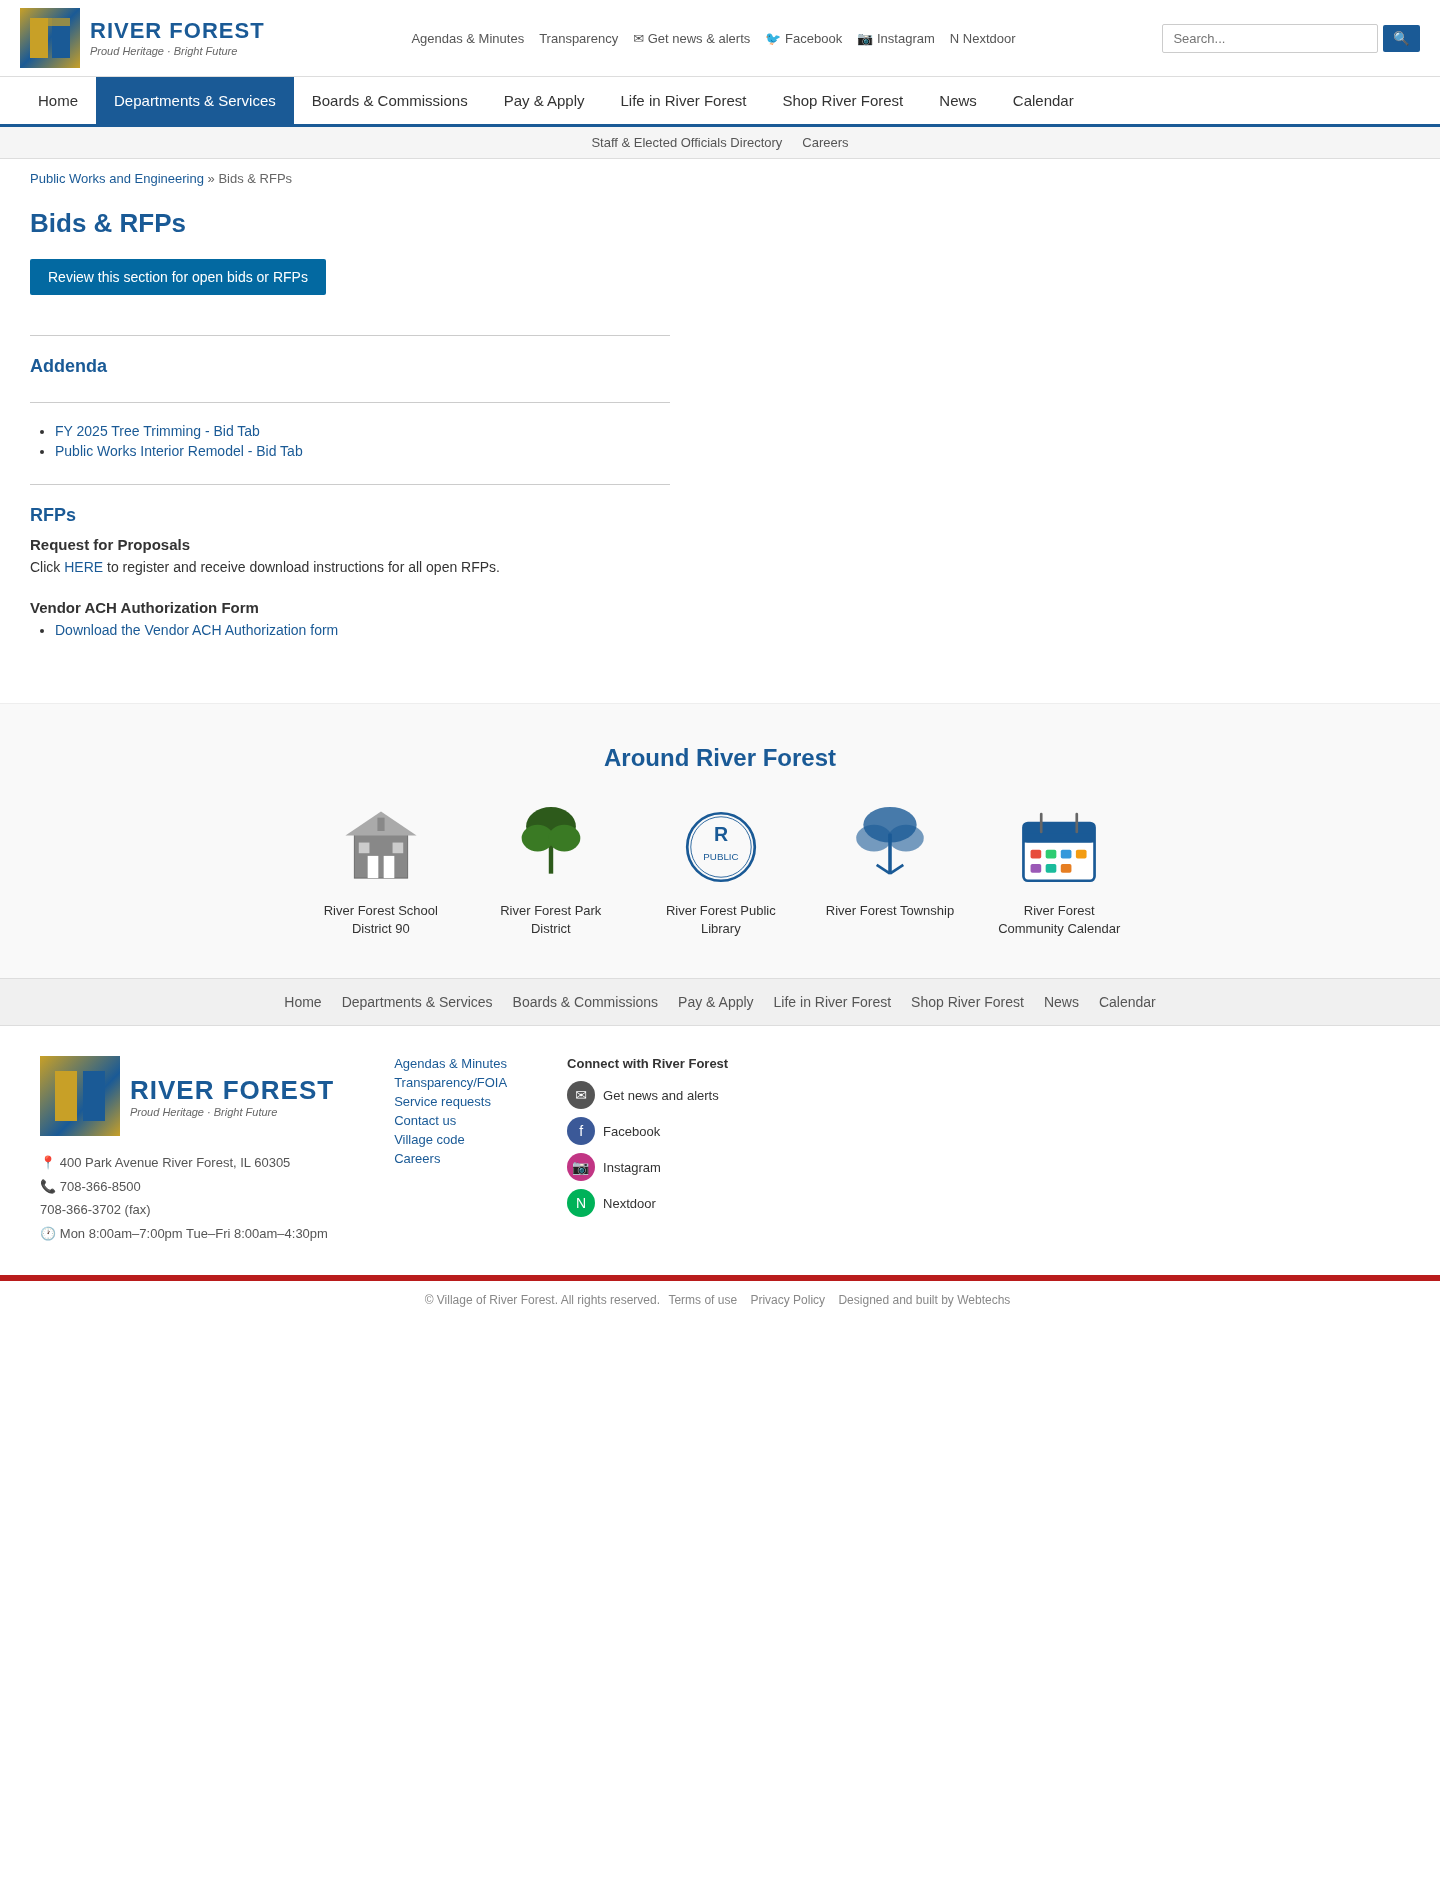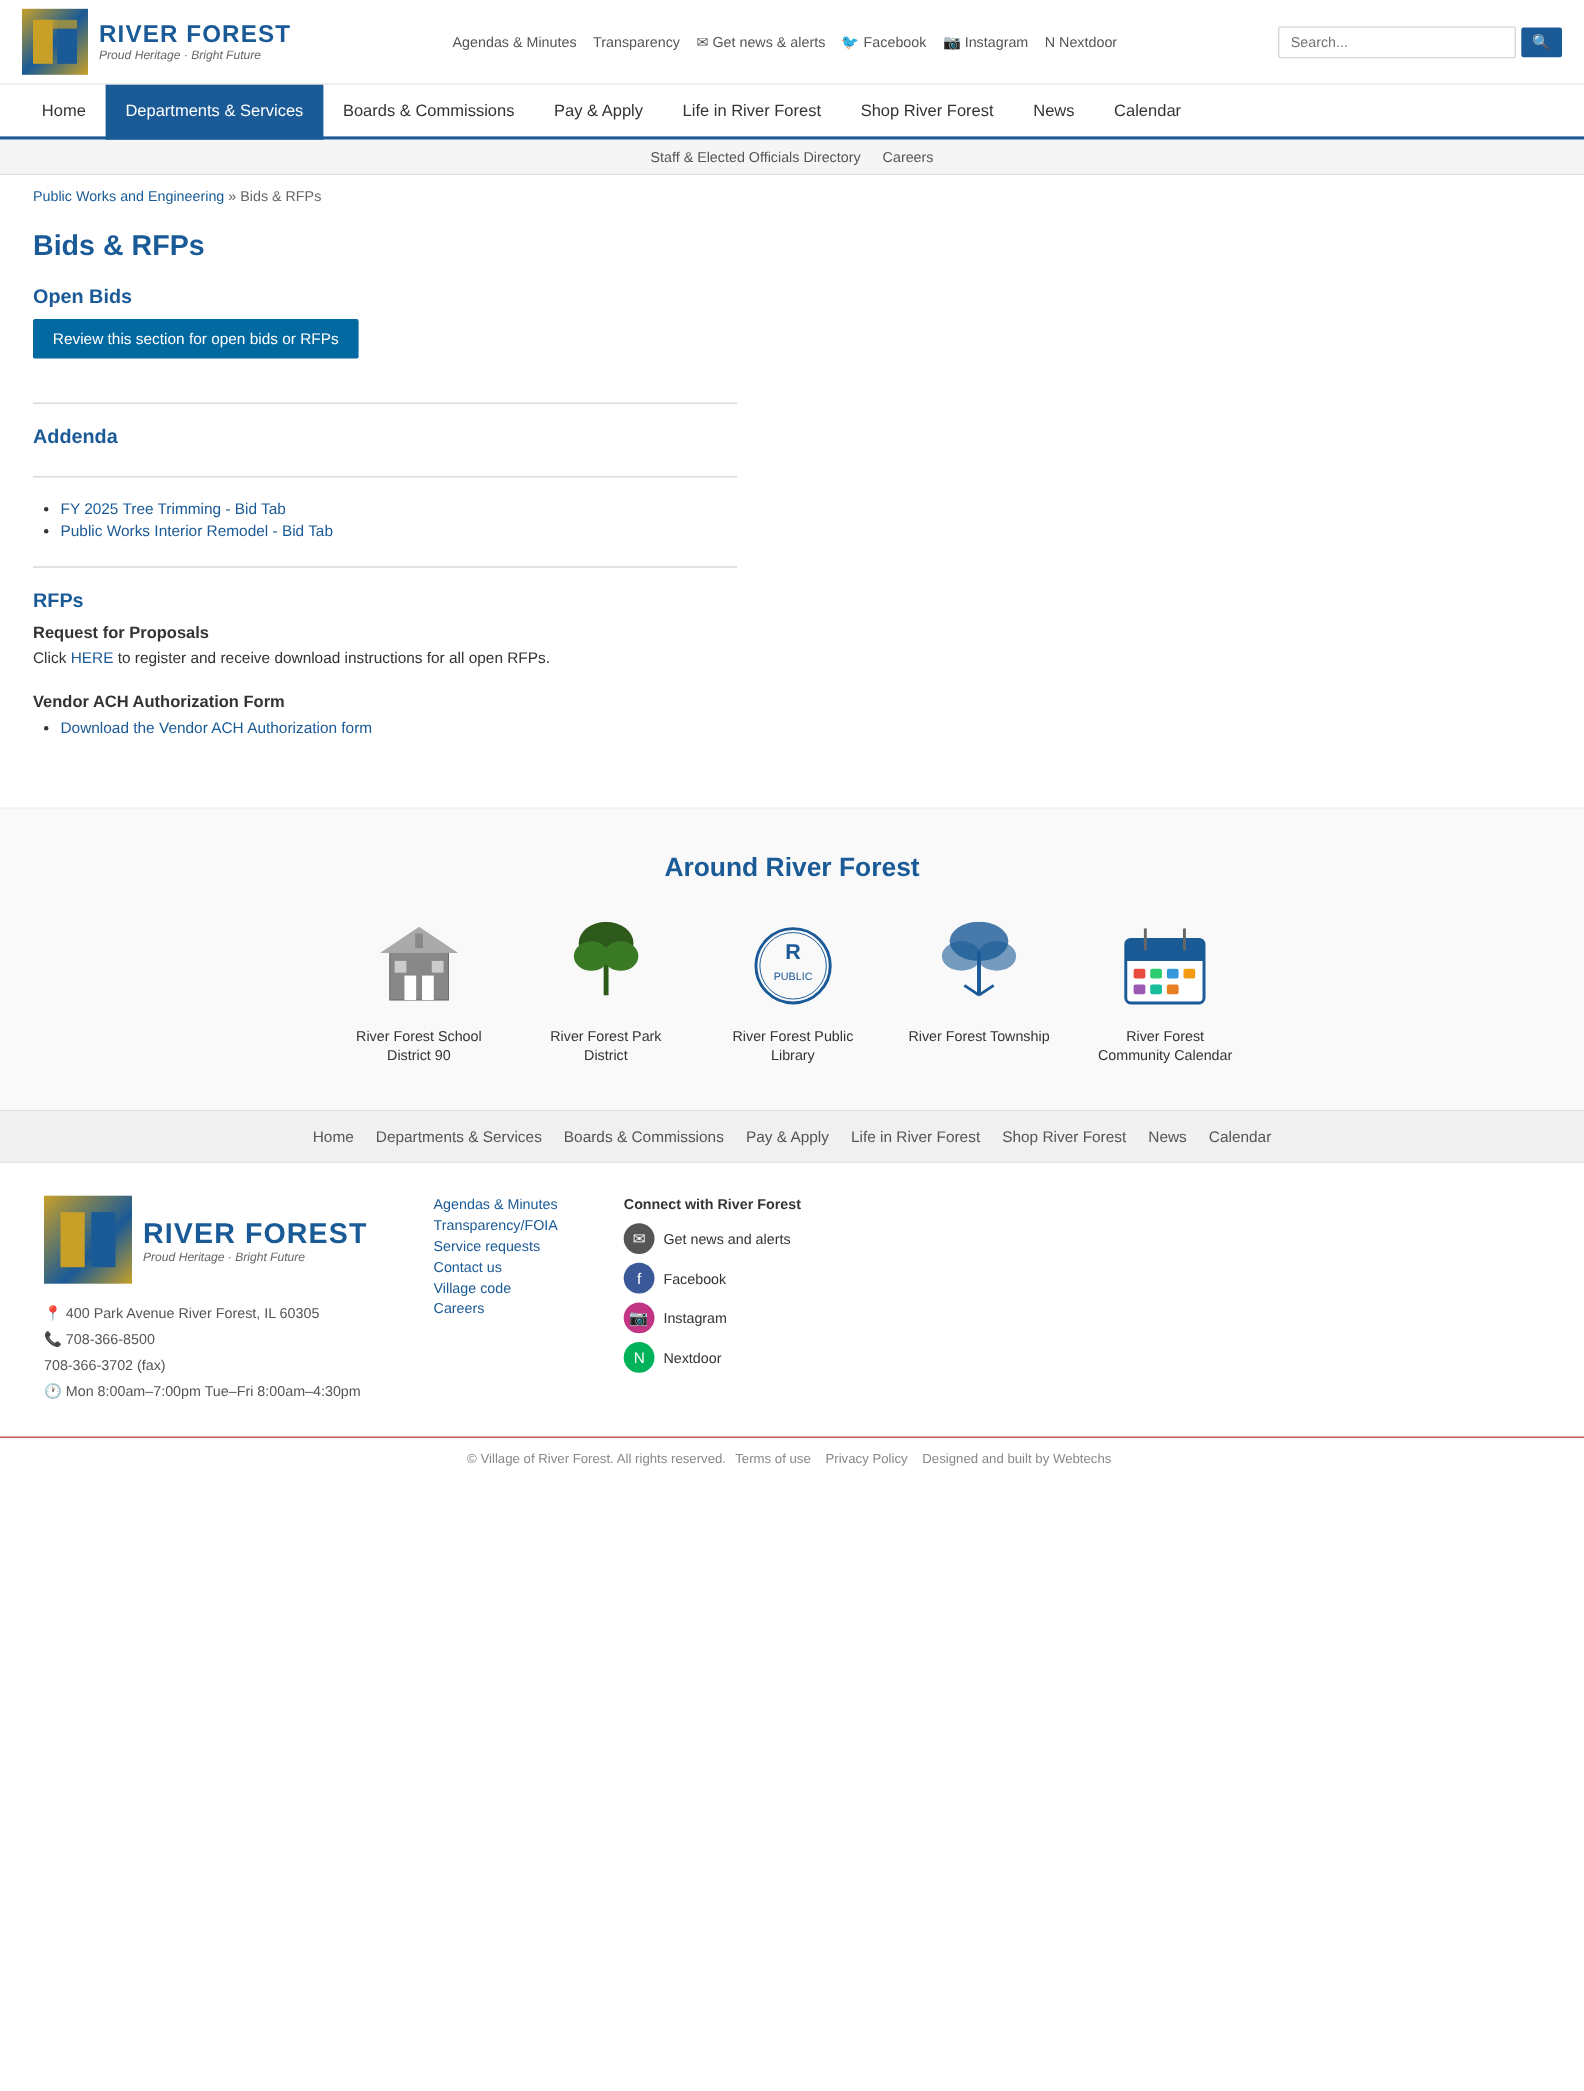--- a/index.html
+++ b/index.html
@@ -162,21 +162,21 @@
       font-size: 14px; color: #fff;
     }
     .sc-email { background: #555; }
     .sc-fb { background: #3b5998; }
     .sc-ig { background: #c13584; }
     .sc-nd { background: #00b259; }
 
     
     .footer-bottom {
       background: #fff;
-      border-top: 1px solid #b91c1c;
+      border-top: 6px solid #b91c1c;
       padding: 12px 20px;
       text-align: center;
       font-size: 12px;
       color: #888;
     }
     .footer-bottom a { color: #888; margin: 0 5px; }
   </style>
 </head>
 <body>
 
@@ -227,21 +227,20 @@
 <div class="breadcrumb">
   <a href="#">Public Works and Engineering</a>
   <span> » </span>
   <span>Bids &amp; RFPs</span>
 </div>
 
 <div class="content">
   <h1>Bids &amp; RFPs</h1>
 
   
-  <h2>Open Bids</h2>
   <div class="open-bids-btn">
     <a href="#">
       <span>Review this section for open bids</span><span> or RFPs</span>
     </a>
   </div>
 
   <hr class="divider">
 
   
   <div class="section-gap">

